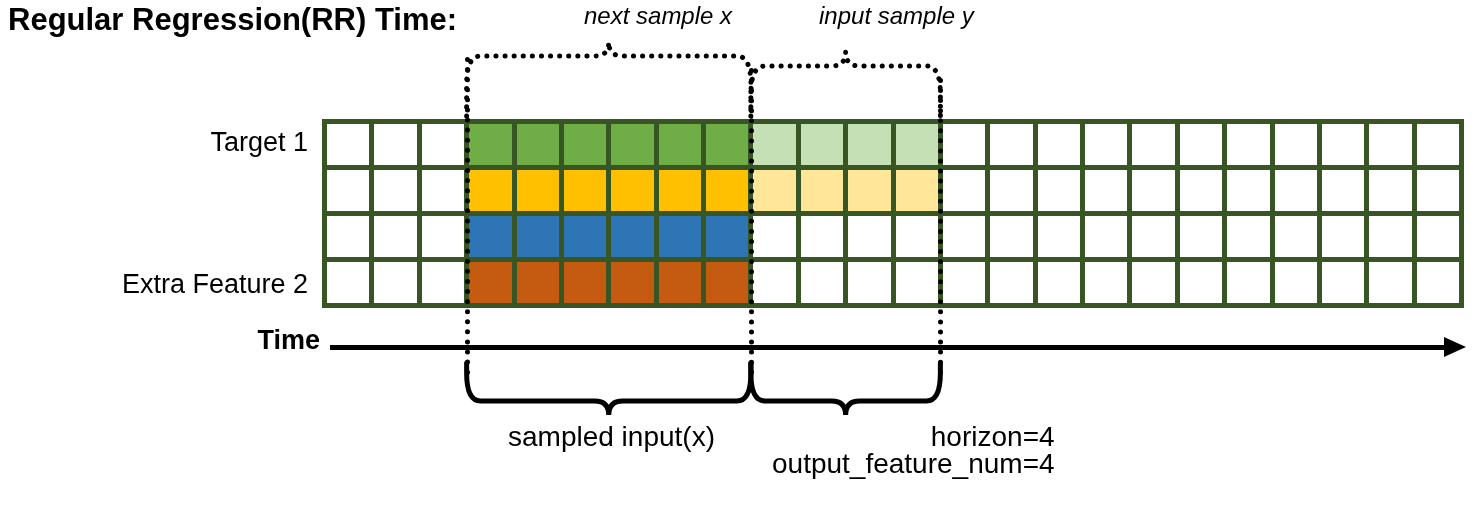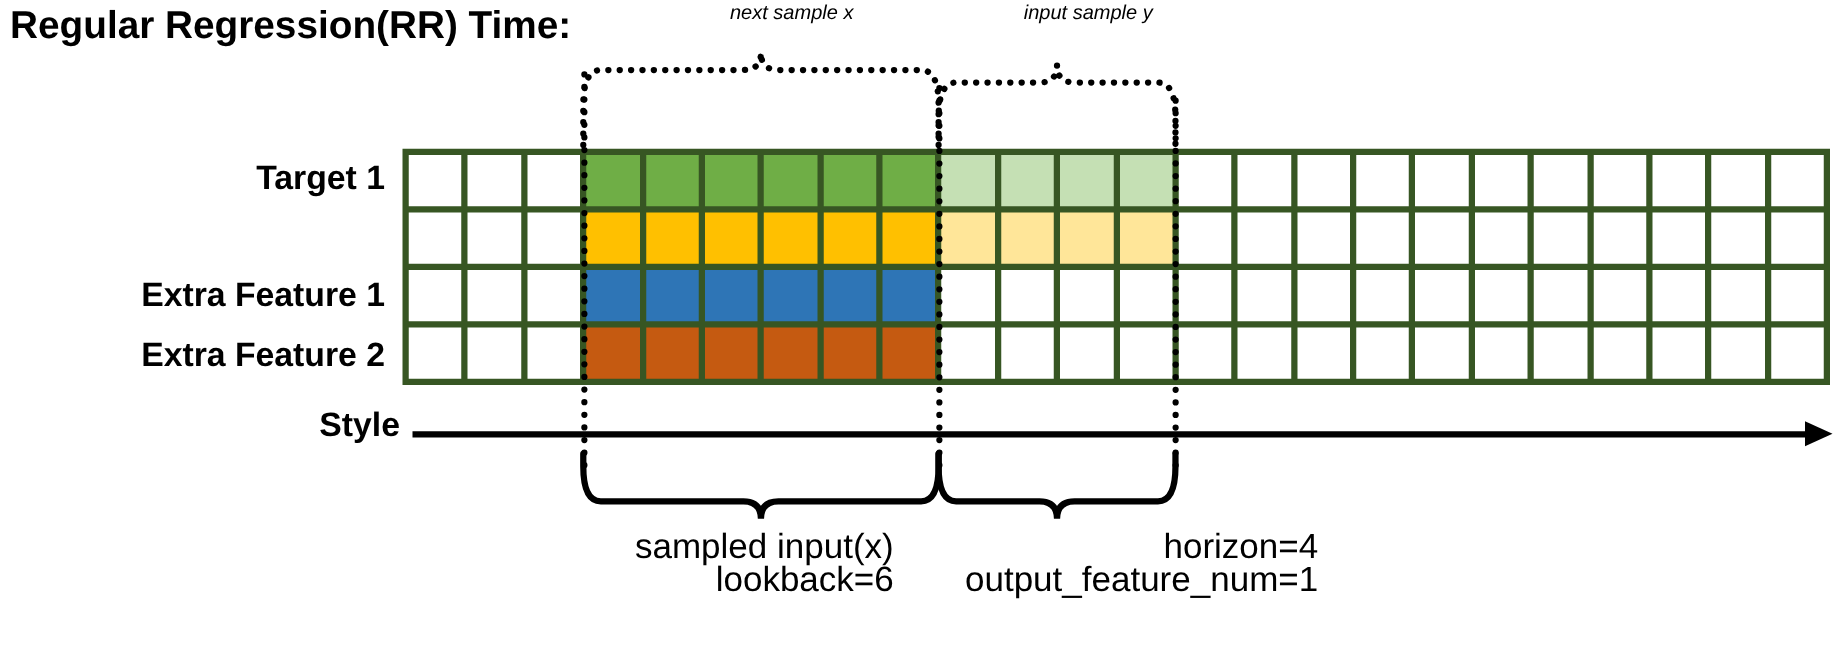--- a/index.html
+++ b/index.html
@@ -14,31 +14,31 @@
 
   .title{
     position:absolute;left:8px;top:2px;
     font-size:31px;font-weight:700;color:#000;
     letter-spacing:0px;white-space:nowrap;
   }
 
   
   .toplabel{
     position:absolute;top:2px;
-    font-size:16px;font-style:italic;font-weight:500;color:#000;
+    font-size:24px;font-style:italic;font-weight:500;color:#000;
     white-space:nowrap;
   }
   #next-x{left:584px;}
   #next-y{left:819px;}
 
   
   .rowlabel{
     position:absolute;right:0;width:300px;
     text-align:right;
-    font-size:27px;font-weight:700;color:#000;
+    font-size:27px;font-weight:400;color:#000;
     white-space:nowrap;
     display:flex;align-items:center;justify-content:flex-end;
   }
   #lbl-0{left:8px;top:119px;height:47px;}
   #lbl-1{left:8px;top:166px;height:47px;}
   #lbl-2{left:8px;top:213px;height:47px;}
   #lbl-3{left:8px;top:261px;height:47px;}
 
   
   #grid{
@@ -94,21 +94,20 @@
 <body>
 
 <div id="root">
 
   <div class="title">Regular Regression(RR) Time:</div>
 
   <div class="toplabel" id="next-x">next sample x</div>
   <div class="toplabel" id="next-y">input sample y</div>
 
   <div class="rowlabel" id="lbl-0">Target 1</div>
-  <div class="rowlabel" id="lbl-2">Extra Feature 1</div>
   <div class="rowlabel" id="lbl-3">Extra Feature 2</div>
 
   <div id="grid" style="grid-template-columns: repeat(24, 1fr); grid-template-rows: repeat(4, 1fr); background: rgb(55, 86, 35);">
       <div class="cell" style="background: rgb(255, 255, 255);"></div>
       <div class="cell" style="background: rgb(255, 255, 255);"></div>
       <div class="cell" style="background: rgb(255, 255, 255);"></div>
       <div class="cell" style="background: rgb(111, 174, 70);"></div>
       <div class="cell" style="background: rgb(111, 174, 70);"></div>
       <div class="cell" style="background: rgb(111, 174, 70);"></div>
       <div class="cell" style="background: rgb(111, 174, 70);"></div>
@@ -202,33 +201,32 @@
       <div class="cell" style="background: rgb(255, 255, 255);"></div>
       <div class="cell" style="background: rgb(255, 255, 255);"></div>
     </div>
 
   <div id="dots">
       <div class="vdot" style="left: 464.625px; top: 57px; height: 318px;"></div>
       <div class="vdot" style="left: 748.875px; top: 68px; height: 307px;"></div>
       <div class="vdot" style="left: 938.375px; top: 78px; height: 297px;"></div>
     </div>
 
-  <div id="time-label">Style</div>
+  <div id="time-label">Time</div>
   <div id="time-axis"></div>
   <div id="time-arrow"></div>
 
   <svg class="overlay" id="braces" viewBox="0 0 1476 516" width="1476" height="516">
       <path d="M 466.625 116 V 84 Q 466.625 56 480.625 56 H 594.75 Q 608.75 56 608.75 42 Q 608.75 56 622.75 56 H 736.875 Q 750.875 56 750.875 84 V 116" fill="none" stroke="#000" stroke-width="5" stroke-linecap="round" stroke-dasharray="0.1 9"></path>
       <path d="M 750.875 116 V 94 Q 750.875 66 764.875 66 H 831.625 Q 845.625 66 845.625 52 Q 845.625 66 859.625 66 H 926.375 Q 940.375 66 940.375 94 V 116" fill="none" stroke="#000" stroke-width="5" stroke-linecap="round" stroke-dasharray="0.1 9"></path>
       <path d="M 466.625 363 V 373 Q 466.625 401 480.625 401 H 594.75 Q 608.75 401 608.75 415 Q 608.75 401 622.75 401 H 736.875 Q 750.875 401 750.875 373 V 363" fill="none" stroke="#000" stroke-width="5" stroke-linecap="round"></path>
       <path d="M 750.875 363 V 373 Q 750.875 401 764.875 401 H 831.625 Q 845.625 401 845.625 415 Q 845.625 401 859.625 401 H 926.375 Q 940.375 401 940.375 373 V 363" fill="none" stroke="#000" stroke-width="5" stroke-linecap="round"></path>
     </svg>
 
   <div class="caption" id="cap-x">
     <div>sampled input(x)</div>
-    <div>lookback=6</div>
   </div>
   <div class="caption" id="cap-y">
     <div>horizon=4</div>
-    <div>output_feature_num=1</div>
+    <div>output_feature_num=4</div>
   </div>
 
 </div>
 
 </body></html>

